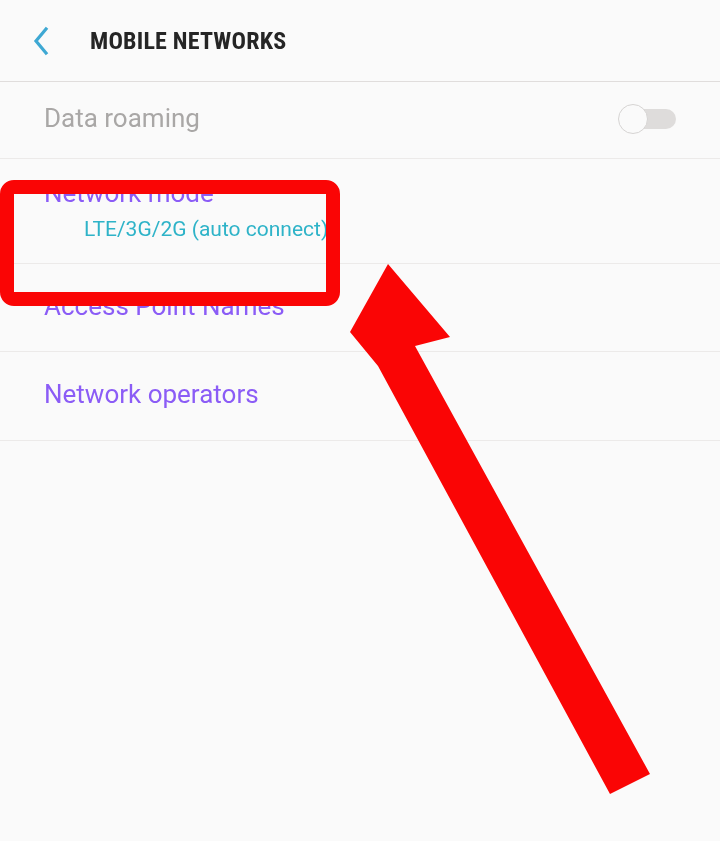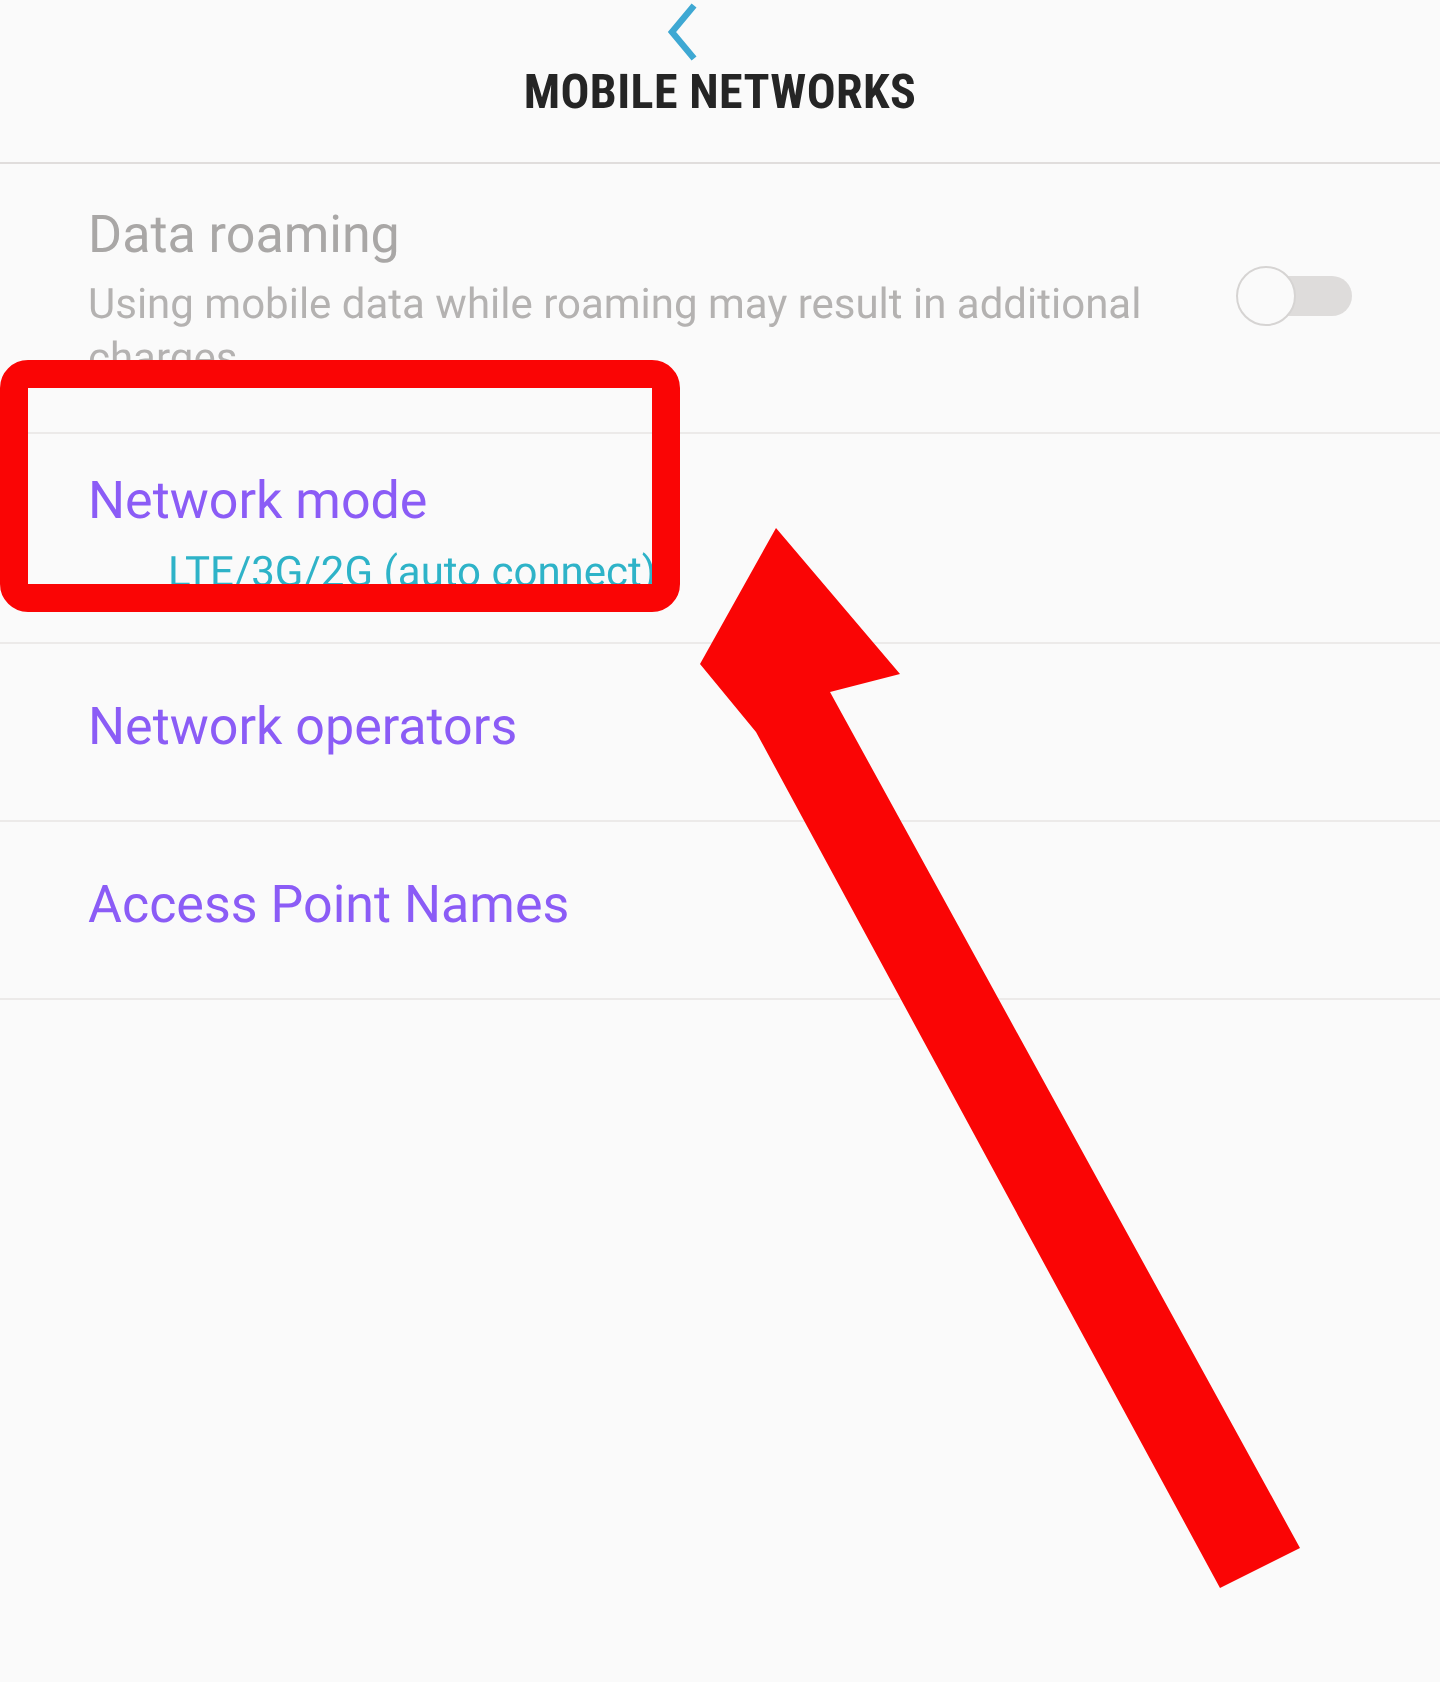--- a/index.html
+++ b/index.html
@@ -14,21 +14,20 @@
       height: 841px;
       position: relative;
       overflow: hidden;
     }
     .header {
       display: flex;
       align-items: center;
       height: 82px;
       padding: 0 30px;
       border-bottom: 1px solid #e0dddc;
-      flex-direction: column;
     }
     .back-icon {
       width: 22px;
       height: 32px;
       margin-right: 38px;
       display: flex;
       align-items: center;
       justify-content: center;
     }
     .back-icon svg {
@@ -142,39 +141,38 @@
     </svg>
   </div>
   <div class="header-title">MOBILE NETWORKS</div>
 </div>
 
 <div class="list">
 
   <div class="list-item roaming muted">
     <div class="roaming-text">
       <div class="item-title">Data roaming</div>
-      <div class="muted-sub">Using mobile data while roaming may result in additional charges.</div>
     </div>
     <div class="toggle">
       <div class="toggle-track"></div>
       <div class="toggle-knob"></div>
     </div>
   </div>
 
   <div class="list-item">
     <div class="item-title">Network mode</div>
     <div class="item-sub">LTE/3G/2G (auto connect)</div>
   </div>
 
   <div class="list-item apn-operators">
-    <div class="item-title">Network operators</div>
+    <div class="item-title">Access Point Names</div>
   </div>
 
   <div class="list-item apn-operators">
-    <div class="item-title">Access Point Names</div>
+    <div class="item-title">Network operators</div>
   </div>
 
 </div>
 
 <div class="highlight-box"></div>
 
 <svg class="annotation-arrow" viewBox="0 0 340 540">
   <polygon points="10,68 48,0 110,73 75,82 310,510 270,530 38,102" fill="#fa0505"></polygon>
 </svg>
 

